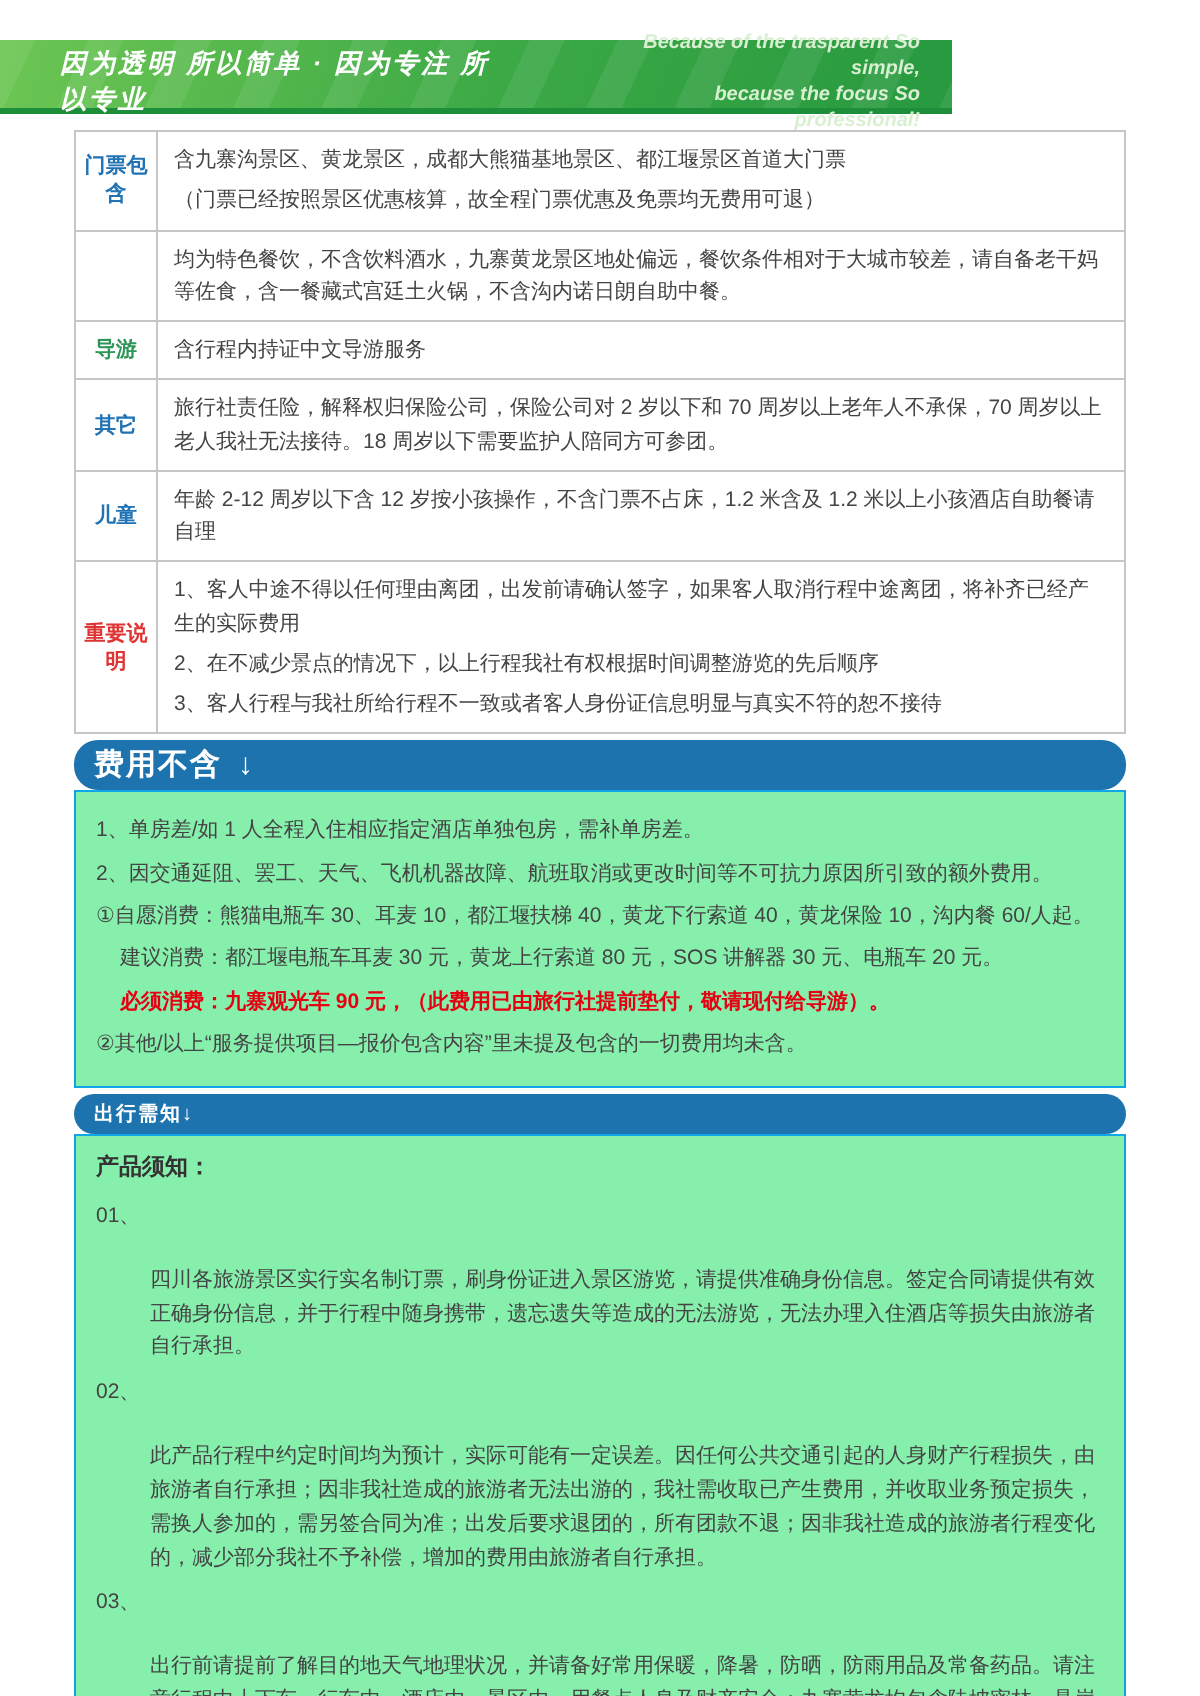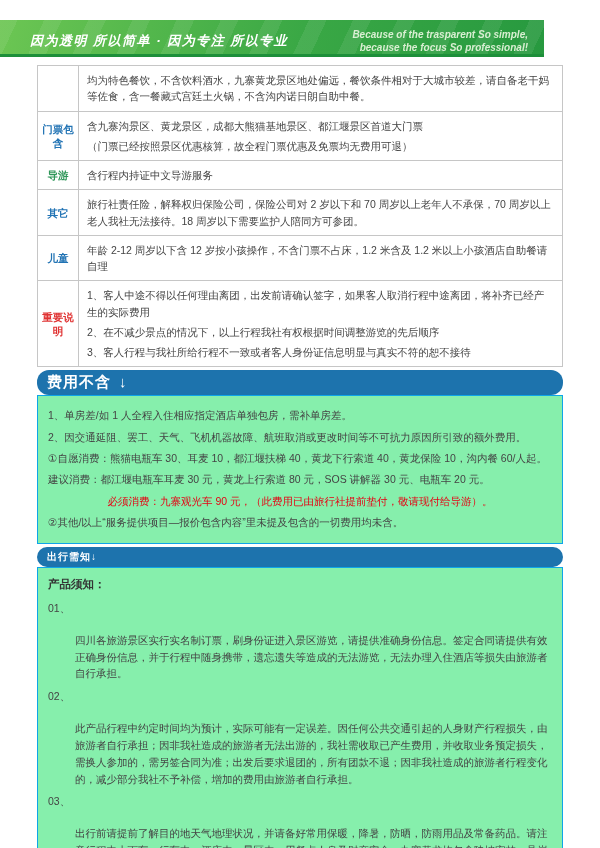--- a/index.html
+++ b/index.html
@@ -2,21 +2,21 @@
 <html><head>
 <meta charset="utf-8">
 <style>
   html,body{margin:0;padding:0;}
   body{
     width:600px;height:848px;background:#ffffff;position:relative;overflow:hidden;
     font-family:"Liberation Sans","DejaVu Sans",sans-serif;color:#444;
   }
   
   .banner{
-    position:absolute;top:20px;left:0;width:544px;height:37px;box-sizing:border-box;
+    position:absolute;top:20px;left:0;width:476px;height:37px;box-sizing:border-box;
     border-bottom:3px solid #1d8f3a;
     background:
       repeating-linear-gradient(115deg, rgba(255,255,255,0.08) 0 16px, rgba(255,255,255,0) 16px 40px),
       linear-gradient(105deg,#6cc653 0%,#3aa845 55%,#27993f 100%);
     display:flex;align-items:center;justify-content:space-between;
     padding:8px 16px 0 30px;
     gap:48px;
   }
   .banner-cn{color:#fff;font-style:italic;font-weight:bold;font-size:13px;letter-spacing:1.5px;}
   .banner-en{color:#d9efd2;font-style:italic;font-weight:bold;font-size:10px;text-align:right;line-height:1.3;}
@@ -30,22 +30,22 @@
   .val .line{margin:4px 0;}
   
   .bar{color:#fff;font-weight:bold;padding:3px 10px;margin-top:3px;letter-spacing:1px;border-radius:12px;}
   .bar-lg{font-size:15px;}
   .bar-sm{font-size:10px;}
   .bar .arrow{font-weight:bold;}
   .bar-lg .arrow{margin-left:8px;}
   
   .box{border:1px solid #0ea5e9;background:#86efac;padding:6px 10px 8px;font-size:10.5px;line-height:1.55;}
   .fline{margin:5px 0;}
-  .sub2{}
-  .mand{font-weight:normal;text-align:center;}
+  .sub2{margin-left:12px;}
+  .mand{font-weight:bold;}
   .subtitle{font-weight:bold;font-size:11.5px;color:#333;margin:2px 0 4px;}
   .np{display:flex;margin:6px 0;line-height:1.6;}
   .np .num{flex:0 0 27px;}
   .np .txt{flex:1;margin-top:32px;}
 </style>
 </head>
 <body>
 
 <div class="banner">
   <div class="banner-cn">因为透明 所以简单 · 因为专注 所以专业</div>
@@ -53,30 +53,30 @@
     <div>Because of the trasparent So simple,</div>
     <div>because the focus So professional!</div>
   </div>
 </div>
 
 <div class="page">
 
   <table class="info-table">
     <tbody>
         <tr>
-      <td class="lbl" style="color: rgb(33, 115, 180);"></td>
-      <td class="val">
-        <div class="line">均为特色餐饮，不含饮料酒水，九寨黄龙景区地处偏远，餐饮条件相对于大城市较差，请自备老干妈等佐食，含一餐藏式宫廷土火锅，不含沟内诺日朗自助中餐。</div>
-      </td>
-    </tr>
-    <tr>
       <td class="lbl" style="color: rgb(33, 115, 180);">门票包含</td>
       <td class="val">
         <div class="line">含九寨沟景区、黄龙景区，成都大熊猫基地景区、都江堰景区首道大门票</div>
         <div class="line">（门票已经按照景区优惠核算，故全程门票优惠及免票均无费用可退）</div>
+      </td>
+    </tr>
+    <tr>
+      <td class="lbl" style="color: rgb(33, 115, 180);"></td>
+      <td class="val">
+        <div class="line">均为特色餐饮，不含饮料酒水，九寨黄龙景区地处偏远，餐饮条件相对于大城市较差，请自备老干妈等佐食，含一餐藏式宫廷土火锅，不含沟内诺日朗自助中餐。</div>
       </td>
     </tr>
     <tr>
       <td class="lbl" style="color: rgb(46, 150, 88);">导游</td>
       <td class="val">
         <div class="line">含行程内持证中文导游服务</div>
       </td>
     </tr>
     <tr>
       <td class="lbl" style="color: rgb(33, 115, 180);">其它</td>

